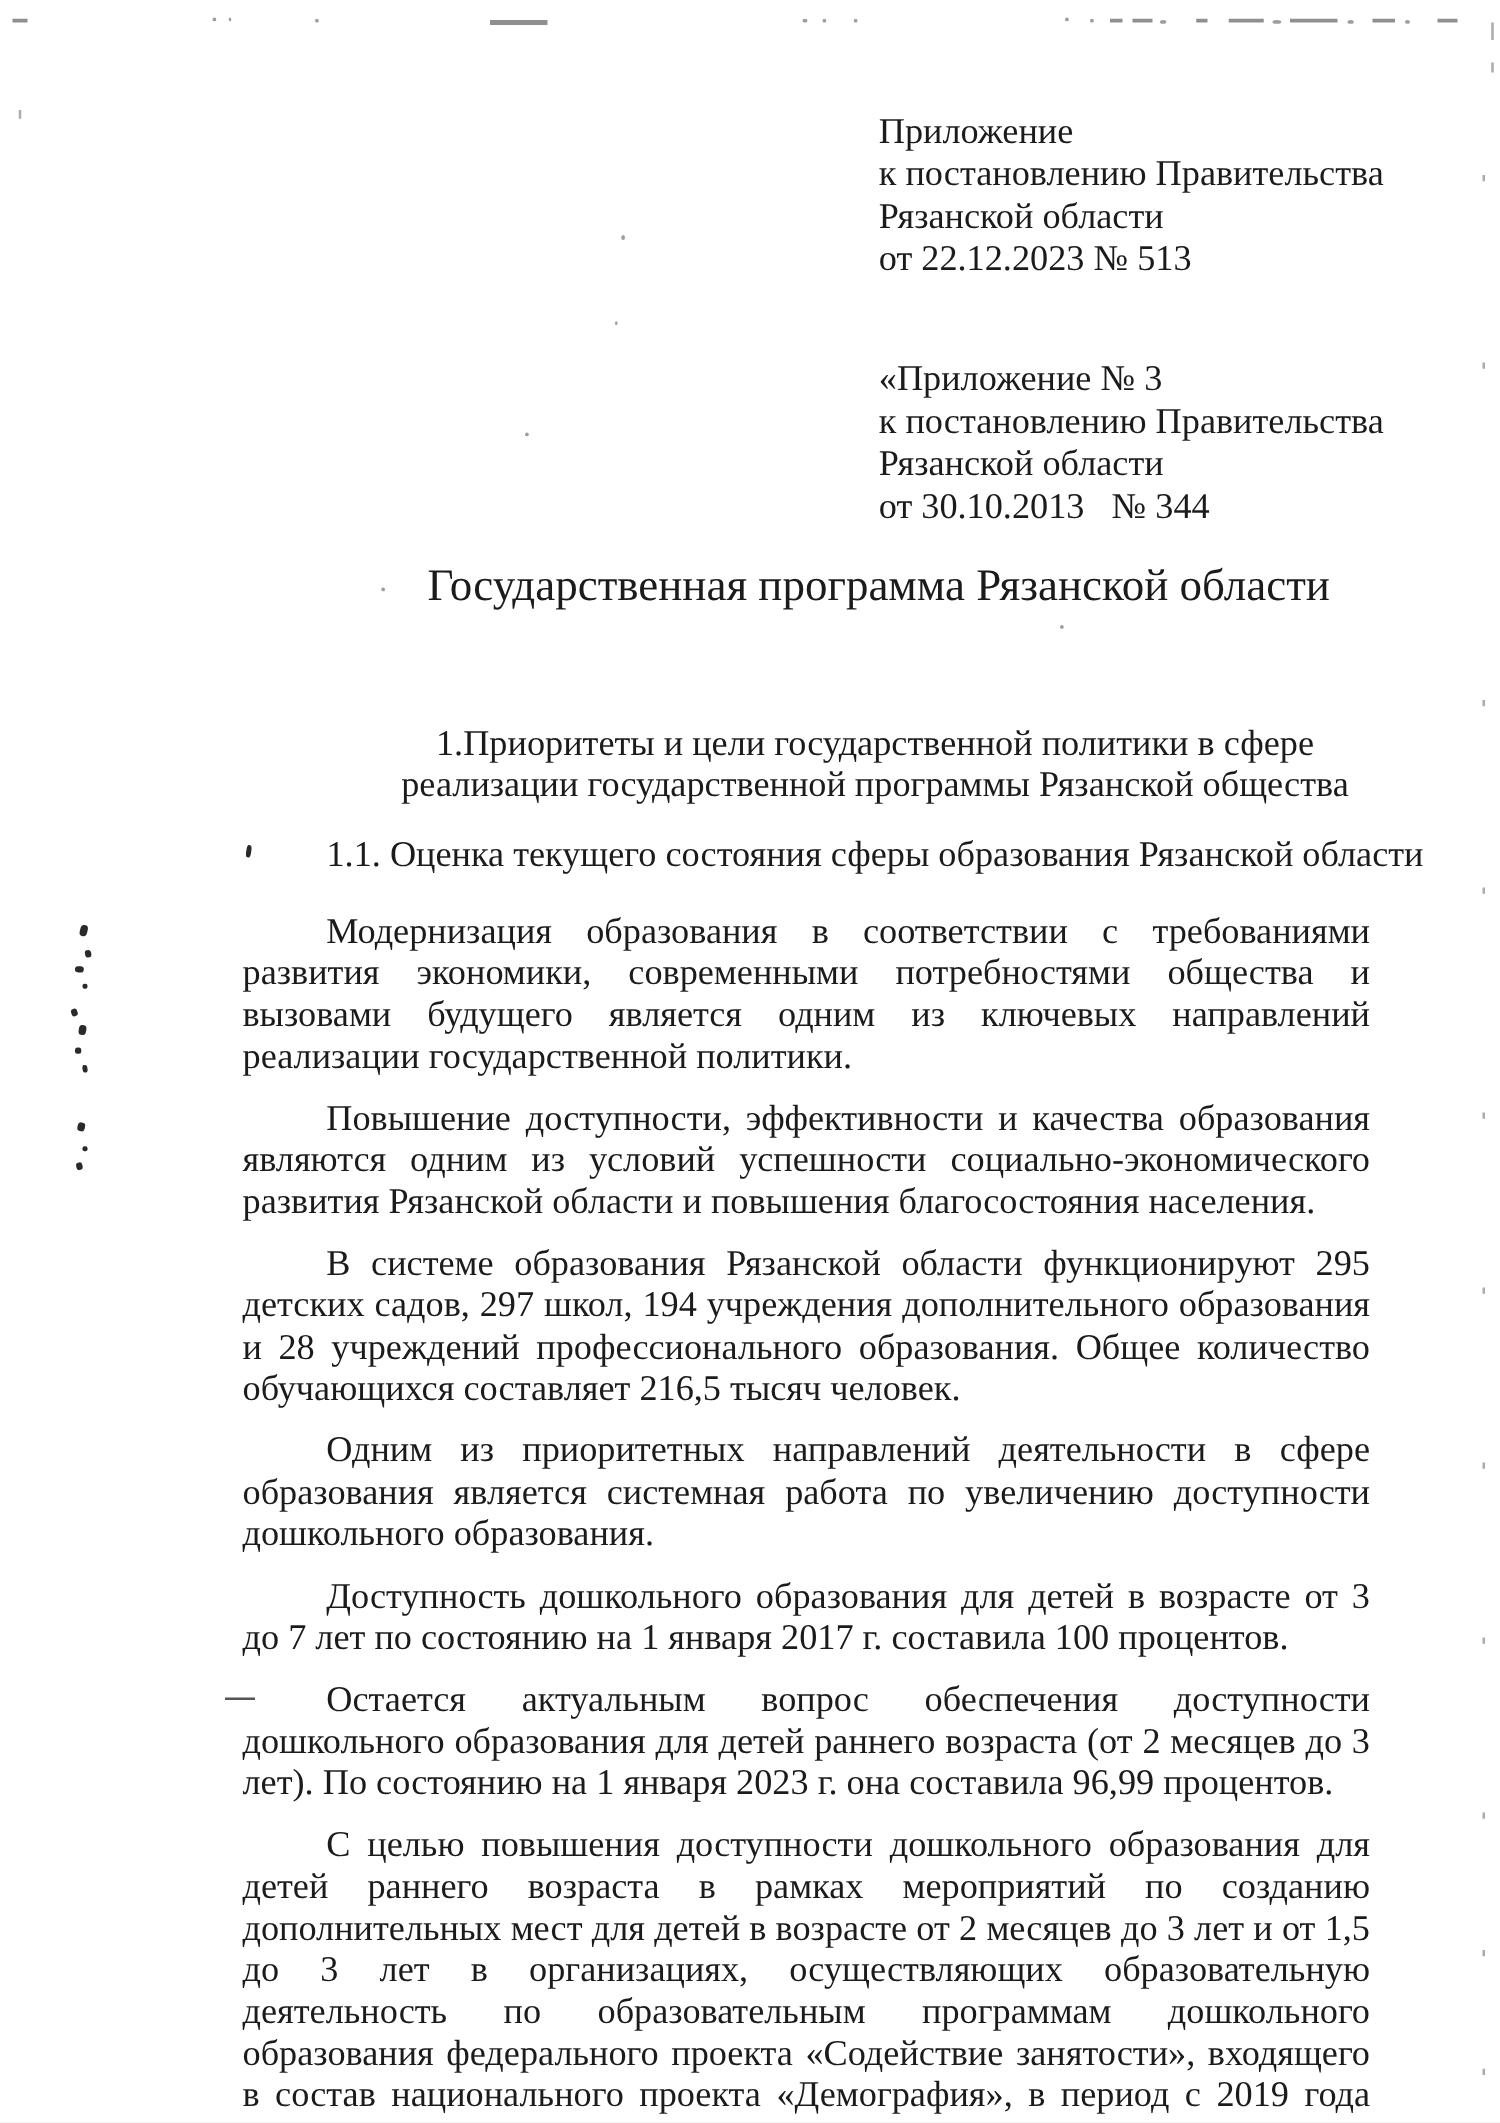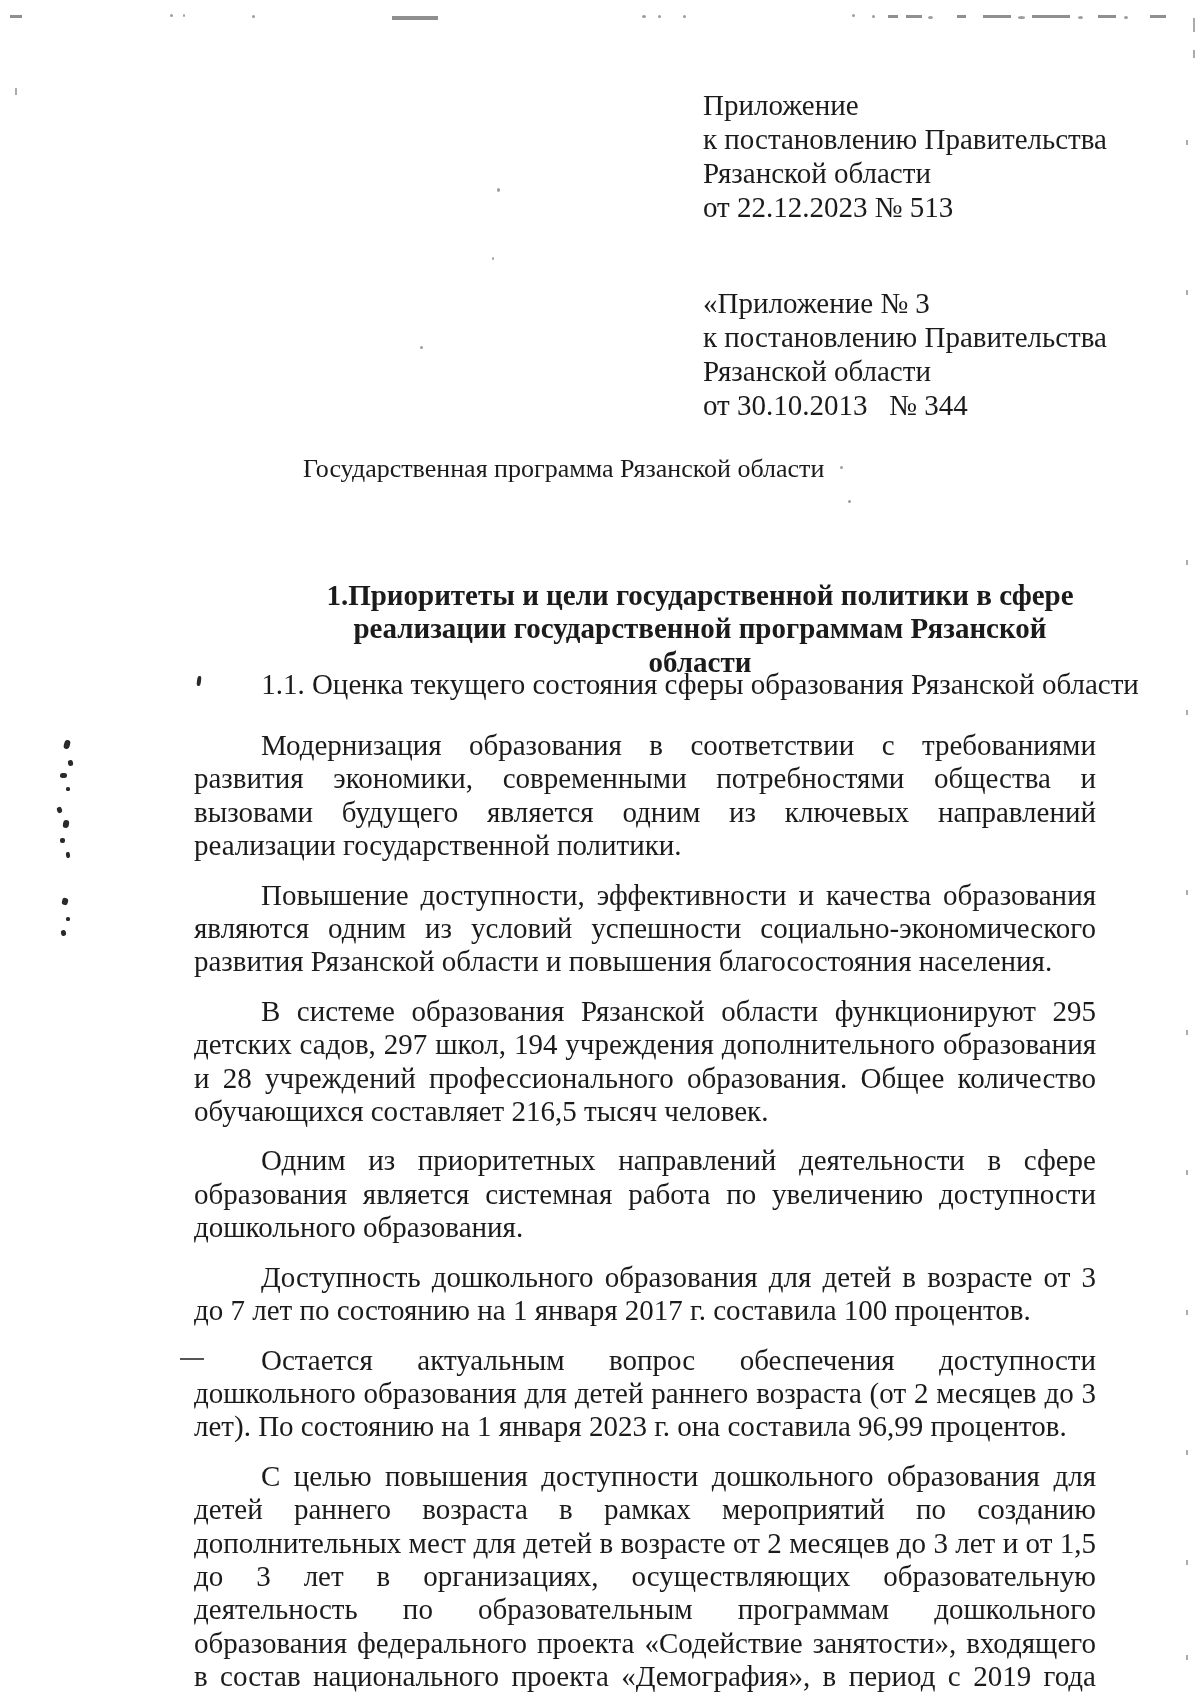--- a/index.html
+++ b/index.html
@@ -26,32 +26,32 @@
   .appendix-1 { top: 88px; }
   .appendix-2 { top: 286px; }
   .line { white-space: pre-wrap; }
 
   
   .doc-title {
     position: absolute;
     top: 452px;
     left: 303px;
     width: 800px;
-    font-size: 26px;
+    text-align: center;
+    font-size: 36px;
     line-height: 33.4px;
   }
   .section-heading {
     position: absolute;
     top: 579px;
     left: 300px;
     width: 800px;
     text-align: center;
     font-size: 29px;
     line-height: 33.4px;
-    font-weight: bold;
   }
   .subsection-heading {
     position: absolute;
     top: 668px;
     left: 255px;
     width: 890px;
     text-align: center;
     font-size: 29px;
     line-height: 33.4px;
     white-space: nowrap;
@@ -157,21 +157,21 @@
     <div class="line">Рязанской области</div>
     <div class="line">от 30.10.2013   № 344</div>
   </div>
 
   <div class="doc-title">
     <div class="line">Государственная программа Рязанской области</div>
   </div>
 
   <div class="section-heading">
     <div class="line">1.Приоритеты и цели государственной политики в сфере</div>
-    <div class="line">реализации государственной программам Рязанской области</div>
+    <div class="line">реализации государственной программы Рязанской общества</div>
   </div>
 
   <div class="subsection-heading">1.1. Оценка текущего состояния сферы образования Рязанской области</div>
 
   <div class="body-text">
     <p class="para">Модернизация образования в соответствии с требованиями развития экономики, современными потребностями общества и вызовами будущего является одним из ключевых направлений реализации государственной политики.</p>
     <p class="para">Повышение доступности, эффективности и качества образования являются одним из условий успешности социально-экономического развития Рязанской области и повышения благосостояния населения.</p>
     <p class="para">В системе образования Рязанской области функционируют 295 детских садов, 297 школ, 194 учреждения дополнительного образования и 28 учреждений профессионального образования. Общее количество обучающихся составляет 216,5 тысяч человек.</p>
     <p class="para">Одним из приоритетных направлений деятельности в сфере образования является системная работа по увеличению доступности дошкольного образования.</p>
     <p class="para">Доступность дошкольного образования для детей в возрасте от 3 до 7 лет по состоянию на 1 января 2017 г. составила 100 процентов.</p>

